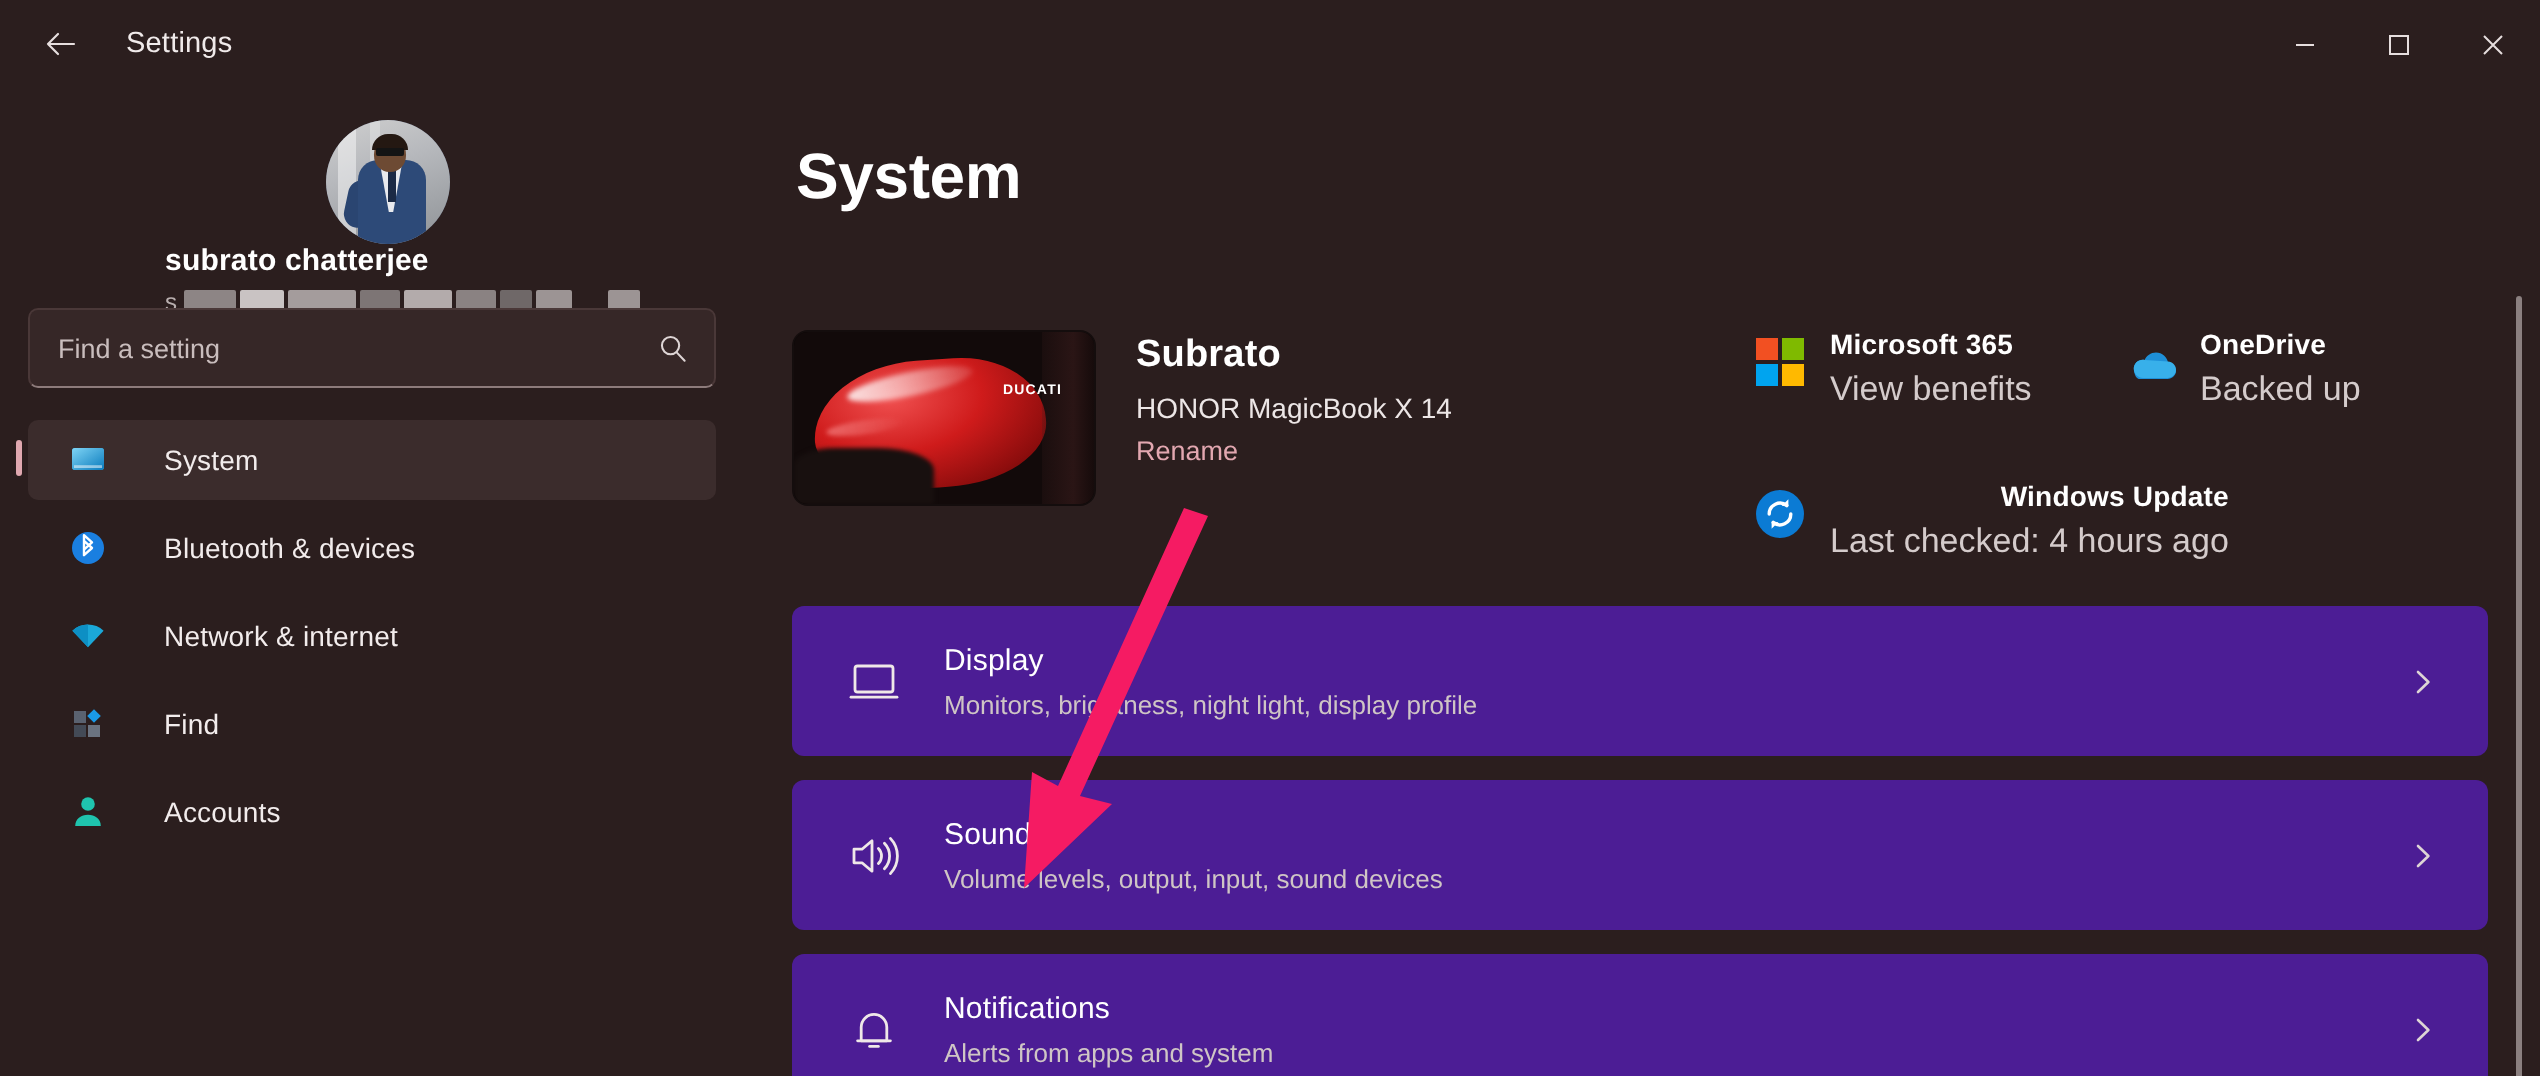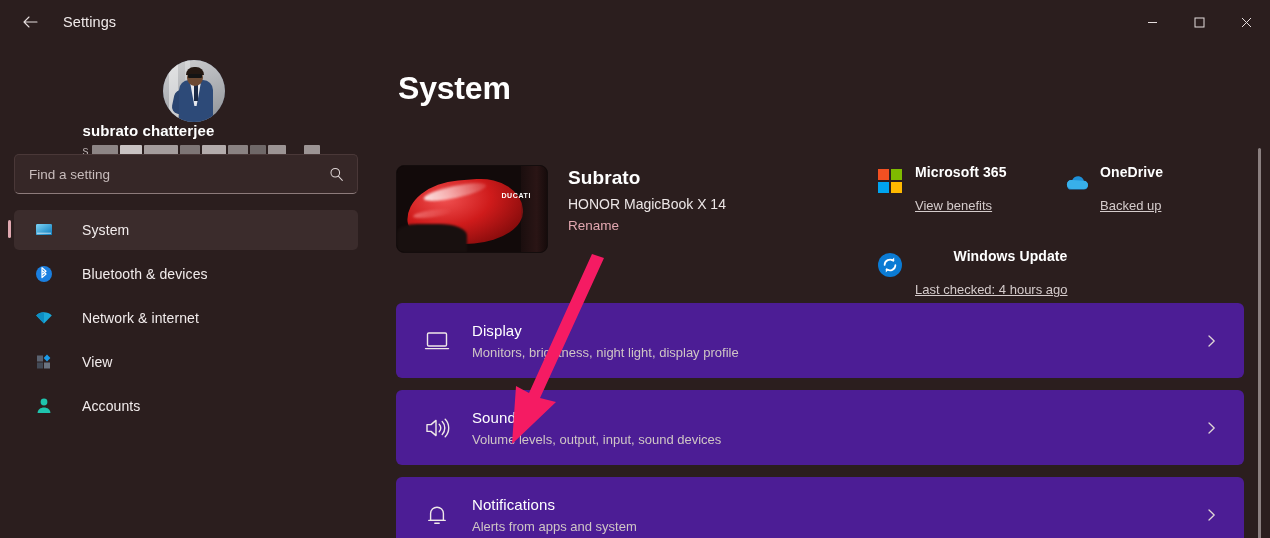--- a/index.html
+++ b/index.html
@@ -100,21 +100,21 @@
   .device-name { font-size:19px; font-weight:bold; letter-spacing:.1px; }
   .device-model { margin-top:7px; font-size:14px; color:#ece6e6; }
   .device-rename { margin-top:6px; font-size:13.5px; color:#e2a7b0; }
 
   .tiles { position:absolute; left:505px; top:120px; width:380px; }
   .tile-row { display:flex; }
   .tile { display:flex; align-items:flex-start; }
   .tile-ico { width:26px; height:26px; flex:none; margin-top:4px; }
   .tile-txt { margin-left:12px; }
   .tile-title { font-size:14px; font-weight:bold; color:#ffffff; letter-spacing:.1px; }
-  .tile-sub { margin-top:18px; font-size:13px; color:#d4cbcb;text-decoration:underline; }
+  .tile-sub { margin-top:5px; font-size:17px; color:#d4cbcb; }
   .tile-365 { width:185px; }
   .tile-od { width:185px; }
   .tile-wu { margin-top:35px;text-align:right; }
 
   .rows { position:absolute; left:24px; top:259px; width:848px; }
   .srow {
     position:relative; height:75px; background:#4c1d95; border-radius:6px;
     margin-bottom:12px; display:flex; align-items:center; padding-left:26px;
   }
   .srow-ico { width:30px; height:30px; flex:none; display:flex; align-items:center; justify-content:center; }
@@ -244,21 +244,21 @@
 
       <div class="nav-item">
         <span class="nav-ico">
           <svg viewBox="0 0 20 20" width="20" height="20">
             <rect x="3" y="3.5" width="6" height="6" fill="#5a6270"></rect>
             <rect x="3" y="10.5" width="6" height="6" fill="#434a56"></rect>
             <rect x="10" y="10.5" width="6" height="6" fill="#6b7380"></rect>
             <path d="M13 2.6l3.4 3.4L13 9.4 9.6 6z" fill="#1a9ae8"></path>
           </svg>
         </span>
-        <span class="nav-label">View</span>
+        <span class="nav-label">Find</span>
       </div>
 
       <div class="nav-item">
         <span class="nav-ico">
           <svg viewBox="0 0 20 20" width="20" height="20">
             <circle cx="10" cy="6" r="3.4" fill="#1fc4ae"></circle>
             <path d="M3.6 17c0-3.5 2.9-5.6 6.4-5.6s6.4 2.1 6.4 5.6z" fill="#1fc4ae"></path>
           </svg>
         </span>
         <span class="nav-label">Accounts</span>

